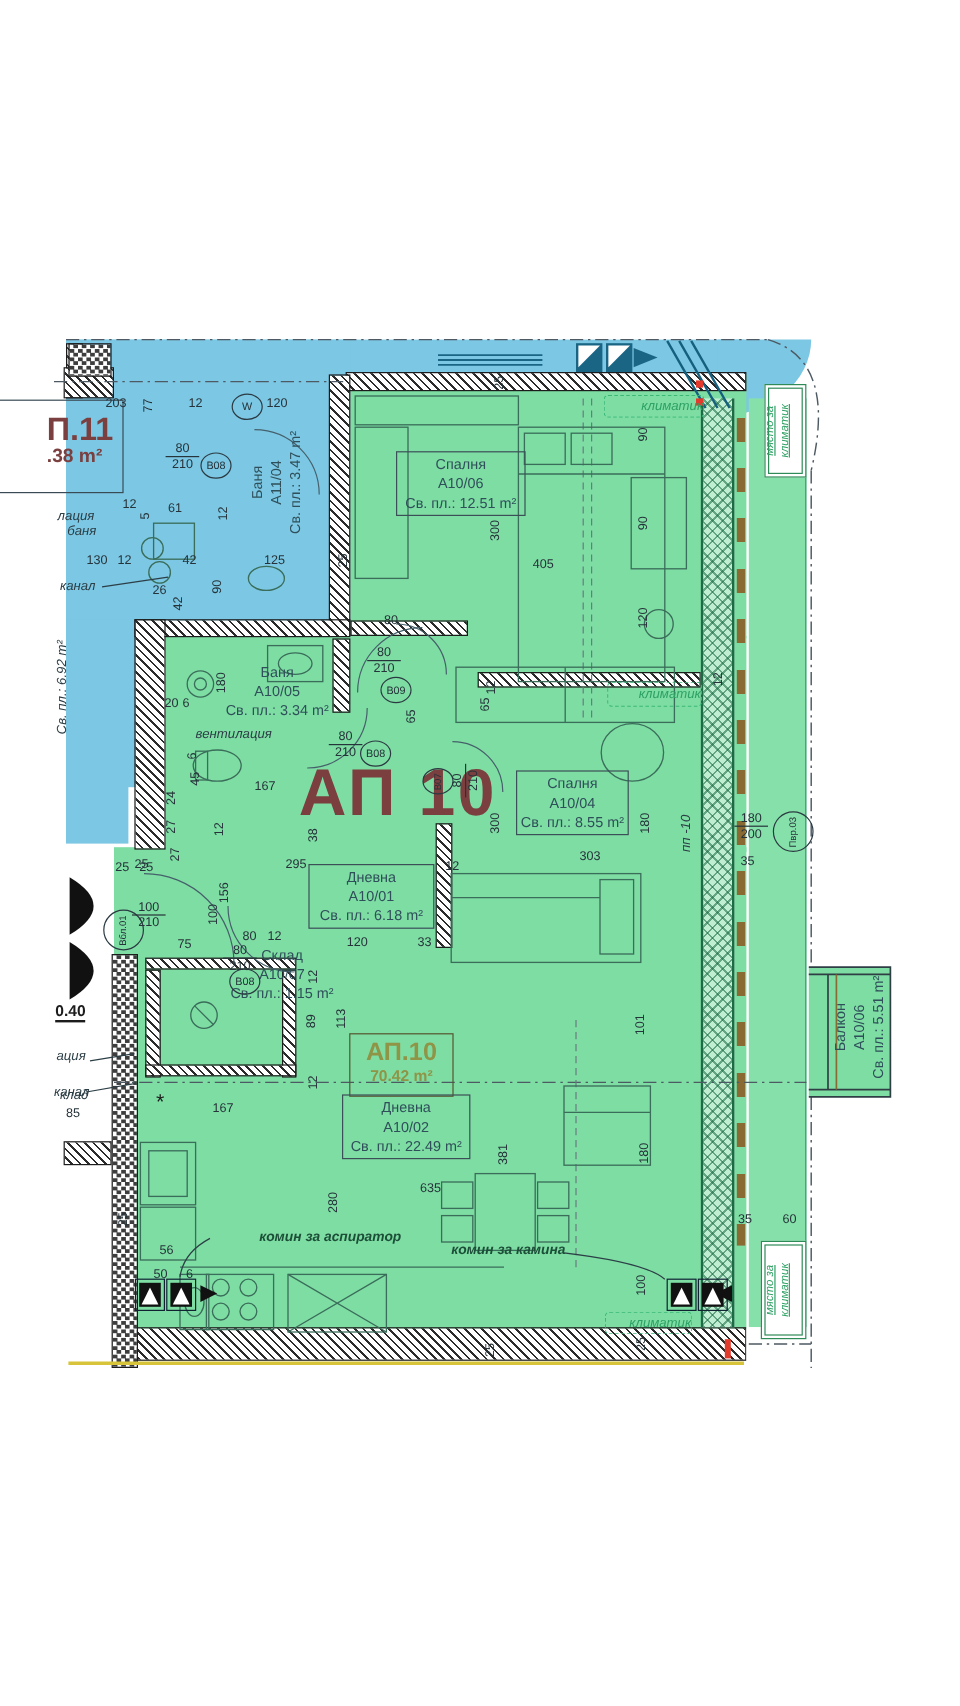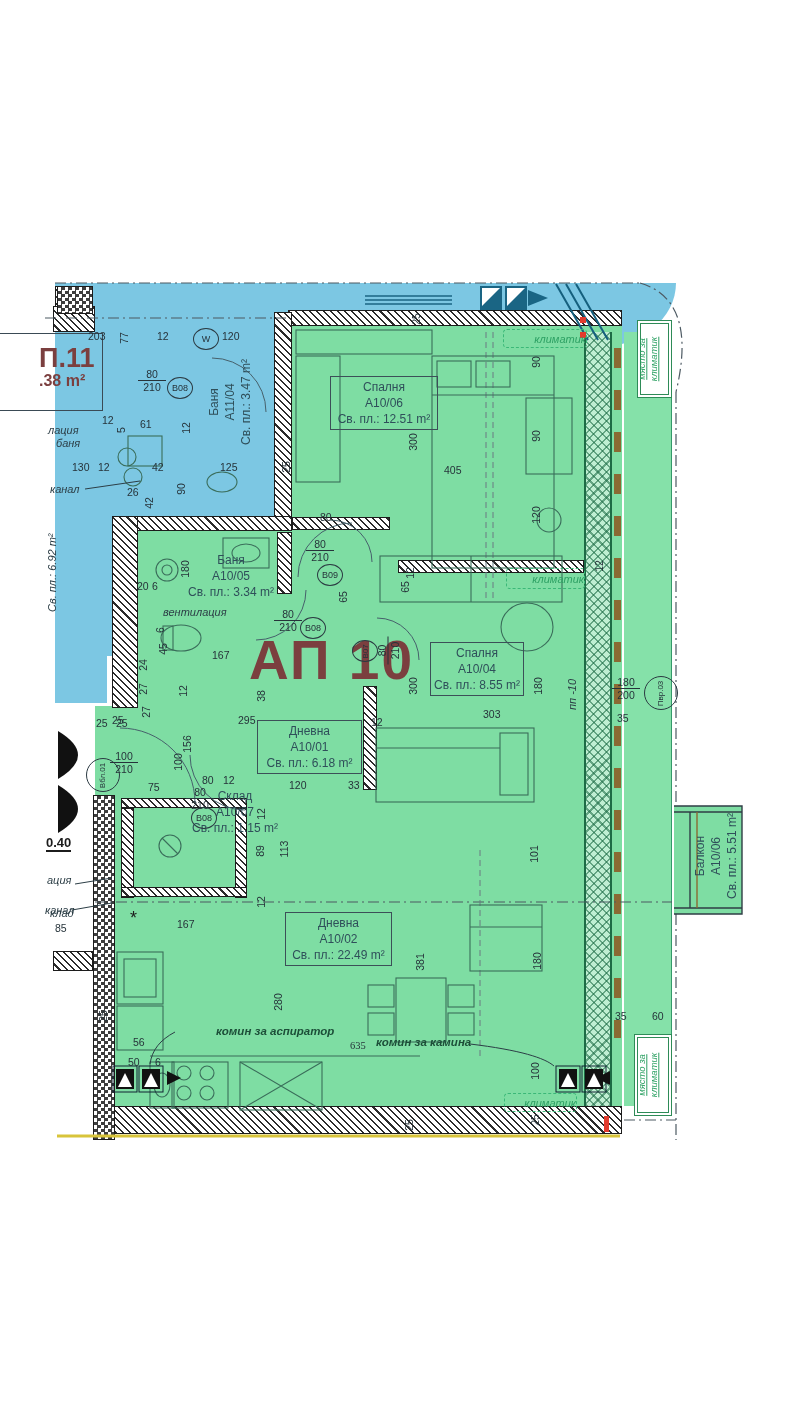--- a/index.html
+++ b/index.html
@@ -229,20 +229,24 @@
         <rect x="580" y="332" width="6" height="6"></rect>
       <rect x="604" y="1116" width="5" height="16"></rect>
     </g>
   </svg>
 
   <div id="big-title">АП 10</div>
   <div id="apt11-box">
     <div class="t">П.11</div>
     <div class="a">.38 m²</div>
   </div>
+  <div id="apt10-box">
+    <div class="t">АП.10</div>
+    <div class="a">70.42 m²</div>
+  </div>
 
   <div id="rooms">
       <div class="room vroom" style="left: 206px; top: 458px; width: 112px;">
         <span class="ln">Баня</span>
         <span class="ln">A11/04</span>
         <span class="ln">Св. пл.: 3.47 m²</span>
       </div>
       <div class="room boxed" style="left: 330px; top: 376px; width: 108px;">
         <span class="ln">Спалня</span>
         <span class="ln">A10/06</span>
@@ -334,21 +338,21 @@
       <div class="dim" style="left: 289px; top: 779px;">120</div>
       <div class="dim" style="left: 348px; top: 779px;">33</div>
       <div class="dim r90" style="left: 254px; top: 845px;">89</div>
       <div class="dim r90" style="left: 276px; top: 843px;">113</div>
       <div class="dim r90" style="left: 255px; top: 808px;">12</div>
       <div class="dim r90" style="left: 255px; top: 896px;">12</div>
       <div class="dim r90" style="left: 411px; top: 956px;">381</div>
       <div class="dim r90" style="left: 525px; top: 848px;">101</div>
       <div class="dim r90" style="left: 528px; top: 955px;">180</div>
       <div class="dim r90" style="left: 269px; top: 996px;">280</div>
-      <div class="dim" style="left: 350px; top: 1040px; font-family: Liberation Serif, serif;">635</div>
+      <div class="dim" style="left: 350px; top: 984px;">635</div>
       <div class="dim" style="left: 177px; top: 918px;">167</div>
       <div class="dim" style="left: 133px; top: 1036px;">56</div>
       <div class="dim" style="left: 128px; top: 1056px;">50</div>
       <div class="dim" style="left: 155px; top: 1056px;">6</div>
       <div class="dim r90" style="left: 97px; top: 1010px;">25</div>
       <div class="dim r90" style="left: 526px; top: 1065px;">100</div>
       <div class="dim" style="left: 615px; top: 1010px;">35</div>
       <div class="dim" style="left: 652px; top: 1010px;">60</div>
       <div class="dim r90" style="left: 529px; top: 1114px;">25</div>
       <div class="dim r90" style="left: 403px; top: 1119px;">25</div>

